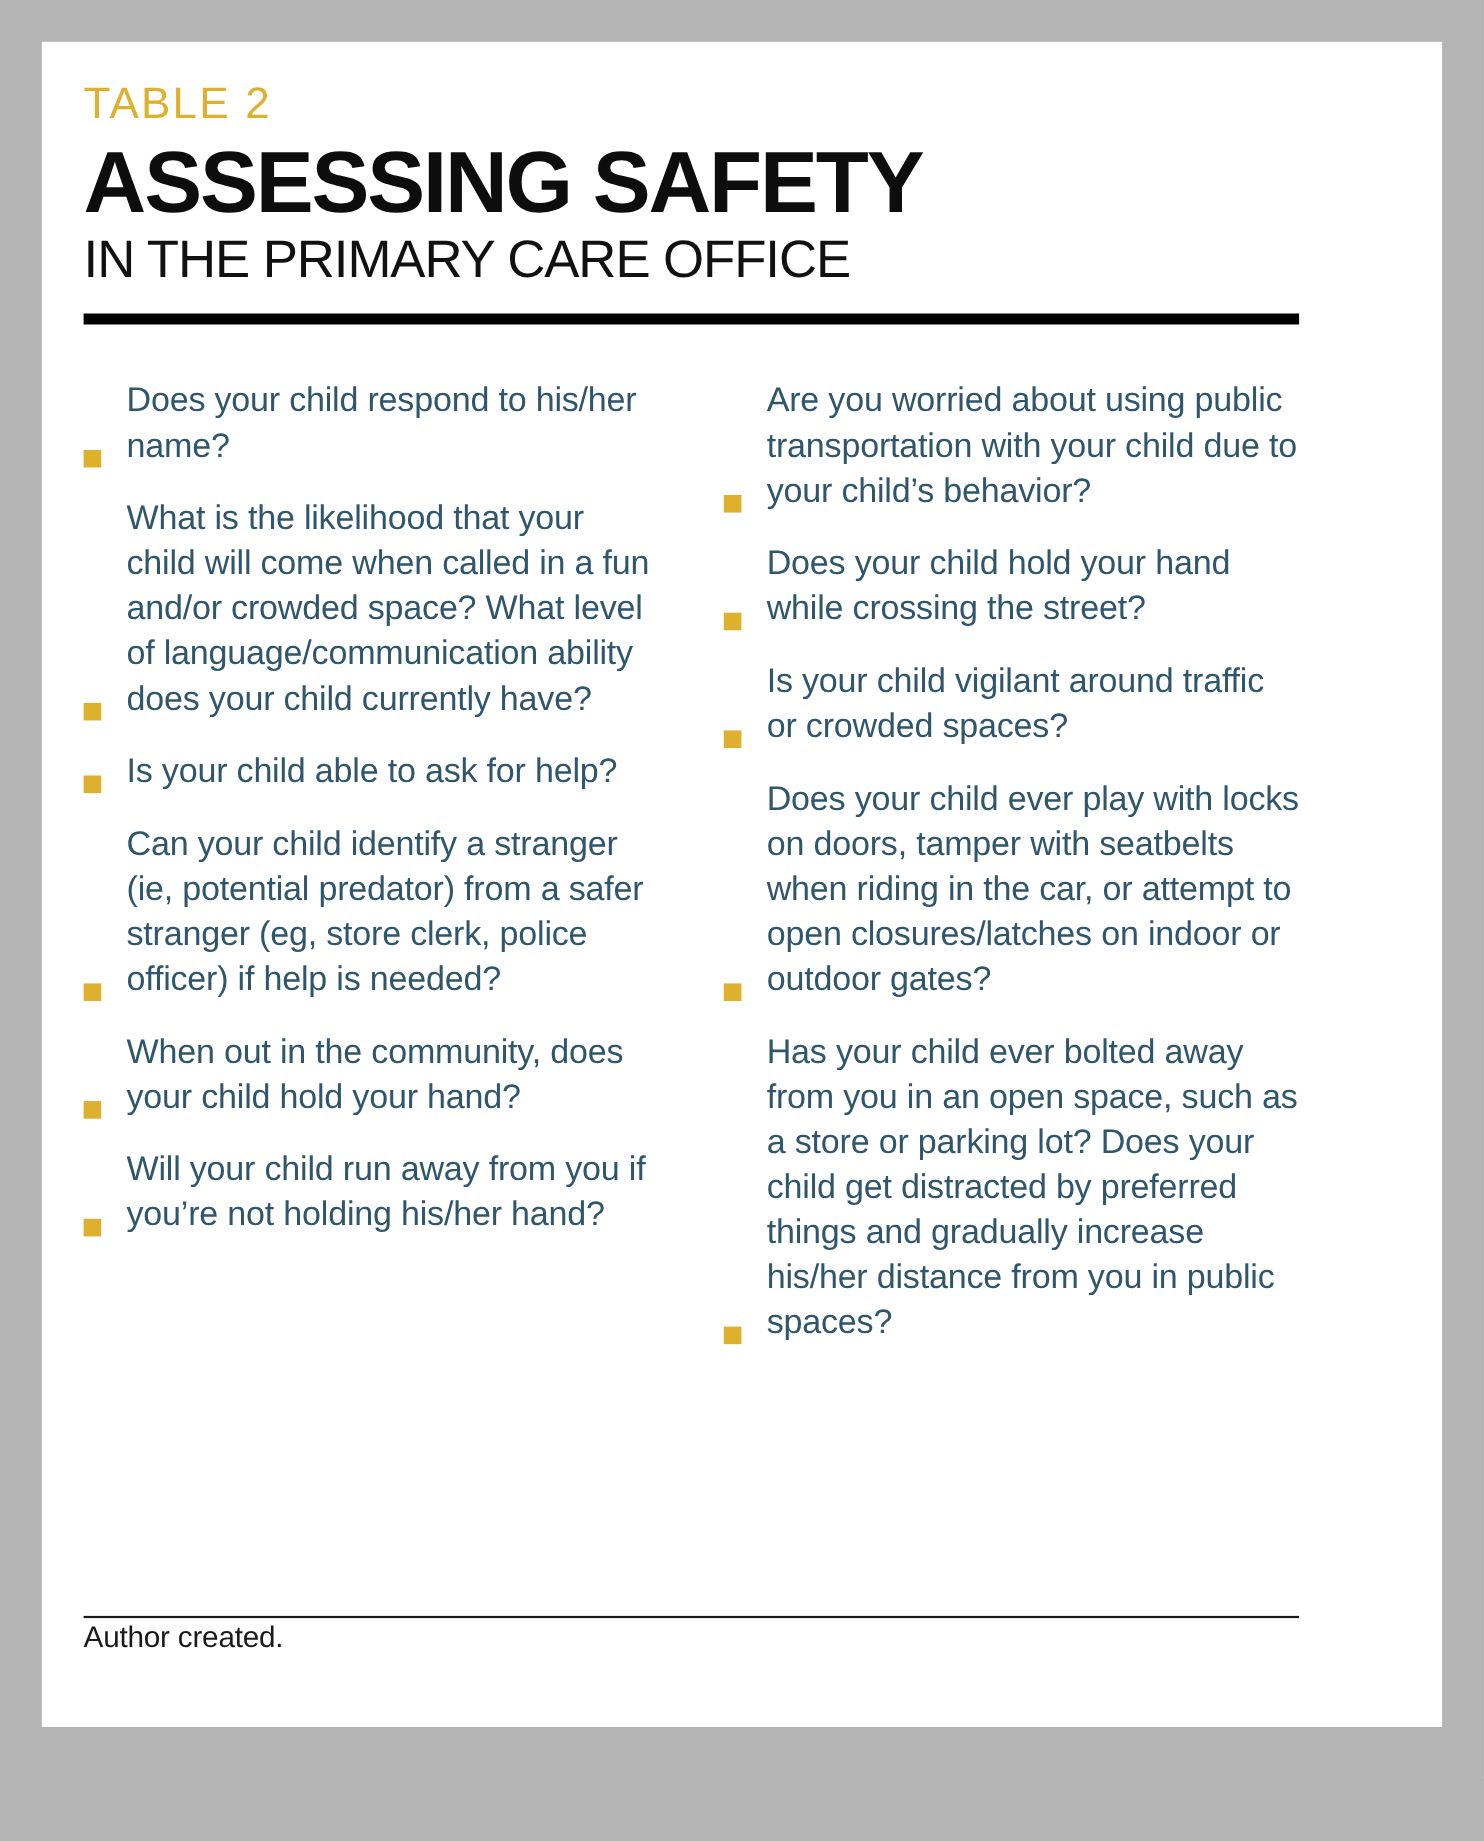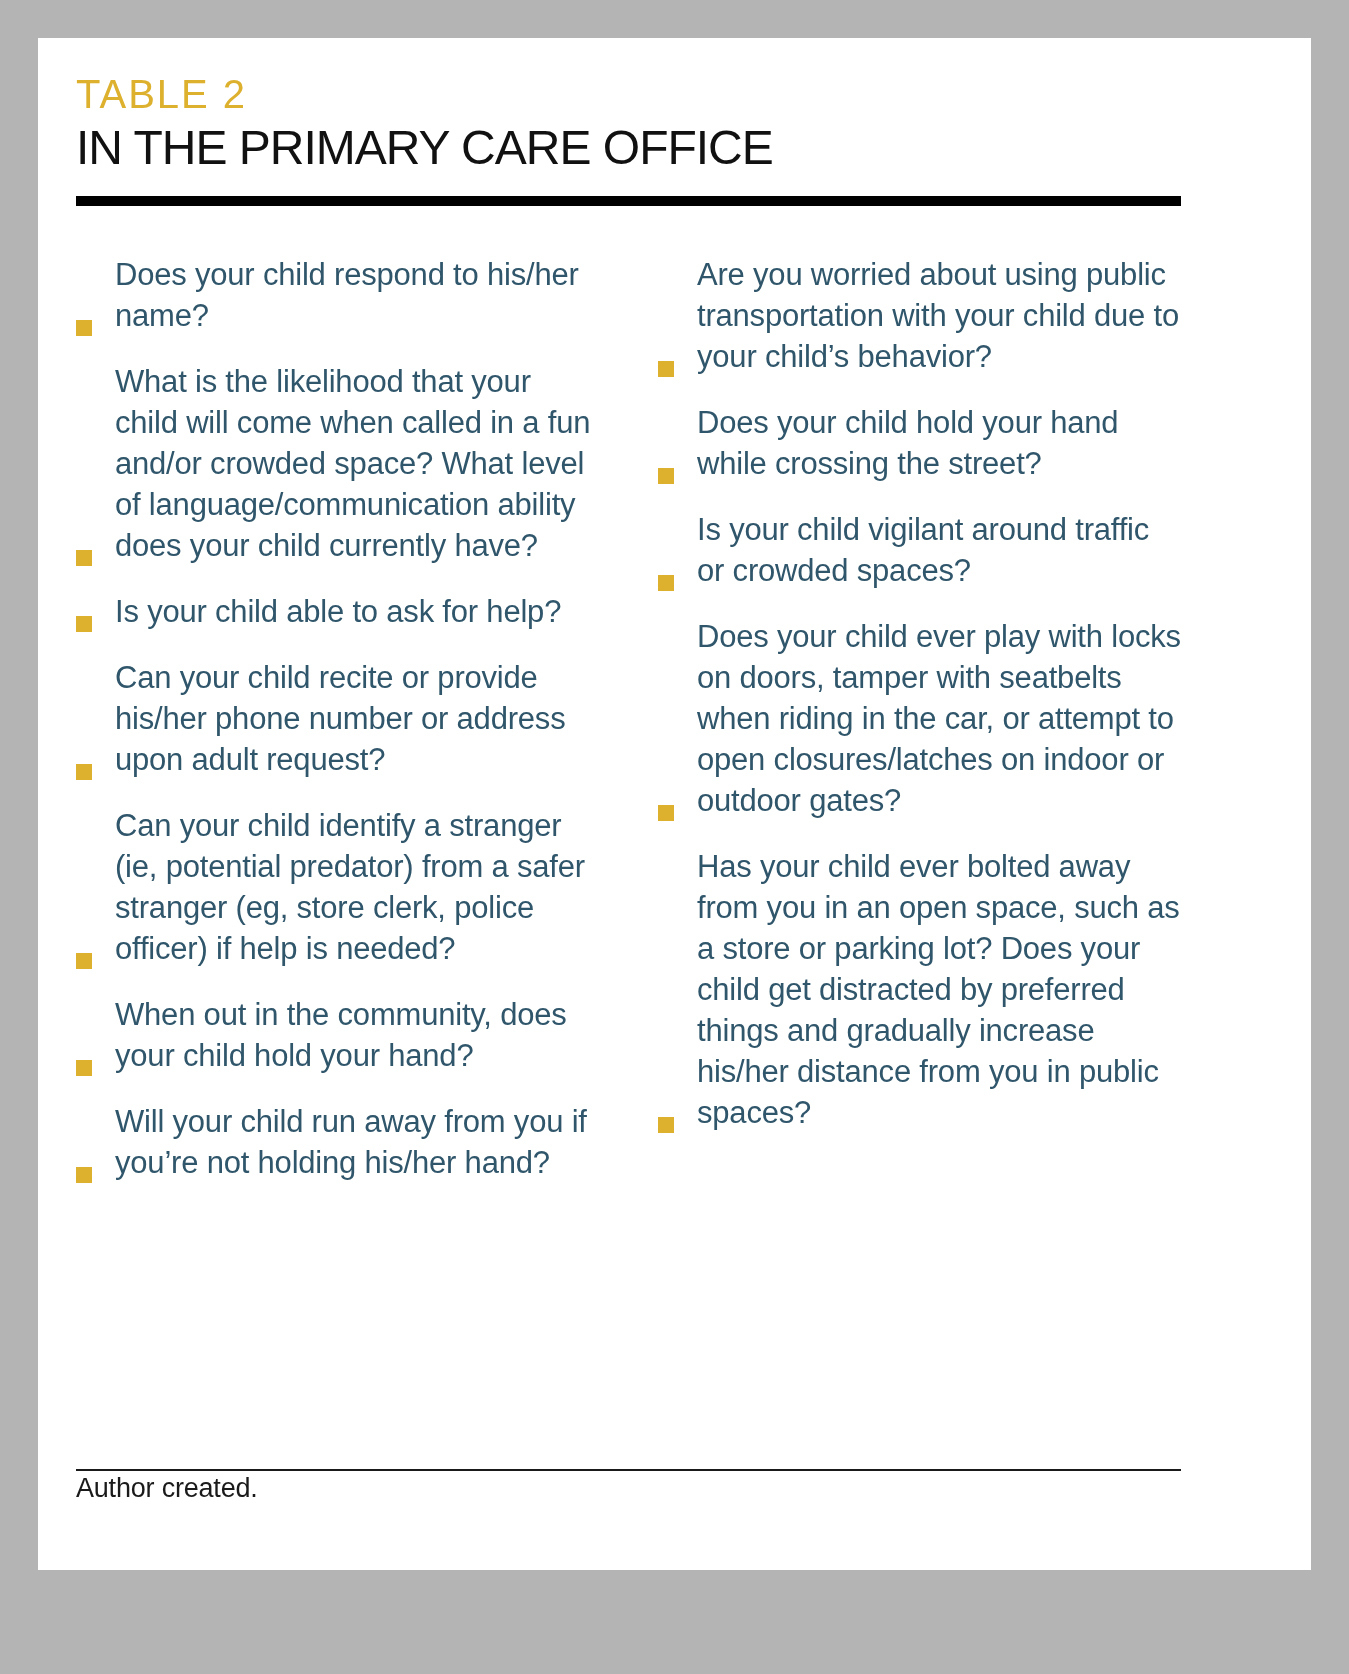--- a/index.html
+++ b/index.html
@@ -101,42 +101,39 @@
     letter-spacing: -0.2px;
   }
 </style>
 </head>
 <body>
 
 <div class="panel">
 
   <header>
     <div class="table-label">TABLE 2</div>
+    <h1 class="table-title">ASSESSING SAFETY</h1>
     <h2 class="table-subtitle">IN THE PRIMARY CARE OFFICE</h2>
     <div class="title-rule"></div>
   </header>
 
   <div class="cols">
 
     <ul class="col col-left">
       <li class="question-item">
         <span class="bullet"></span>
         <span class="question-text">Does your child respond to his/her name?</span>
       </li>
       <li class="question-item">
         <span class="bullet"></span>
         <span class="question-text">What is the likelihood that your child will come when called in a fun and/or crowded space? What level of language/communication ability does your child currently have?</span>
       </li>
       <li class="question-item">
         <span class="bullet"></span>
         <span class="question-text">Is your child able to ask for help?</span>
-      </li>
-      <li class="question-item">
-        <span class="bullet"></span>
-        <span class="question-text">Can your child recite or provide his/her phone number or address upon adult request?</span>
       </li>
       <li class="question-item">
         <span class="bullet"></span>
         <span class="question-text">Can your child identify a stranger (ie, potential predator) from a safer stranger (eg, store clerk, police officer) if help is needed?</span>
       </li>
       <li class="question-item">
         <span class="bullet"></span>
         <span class="question-text">When out in the community, does your child hold your hand?</span>
       </li>
       <li class="question-item">

